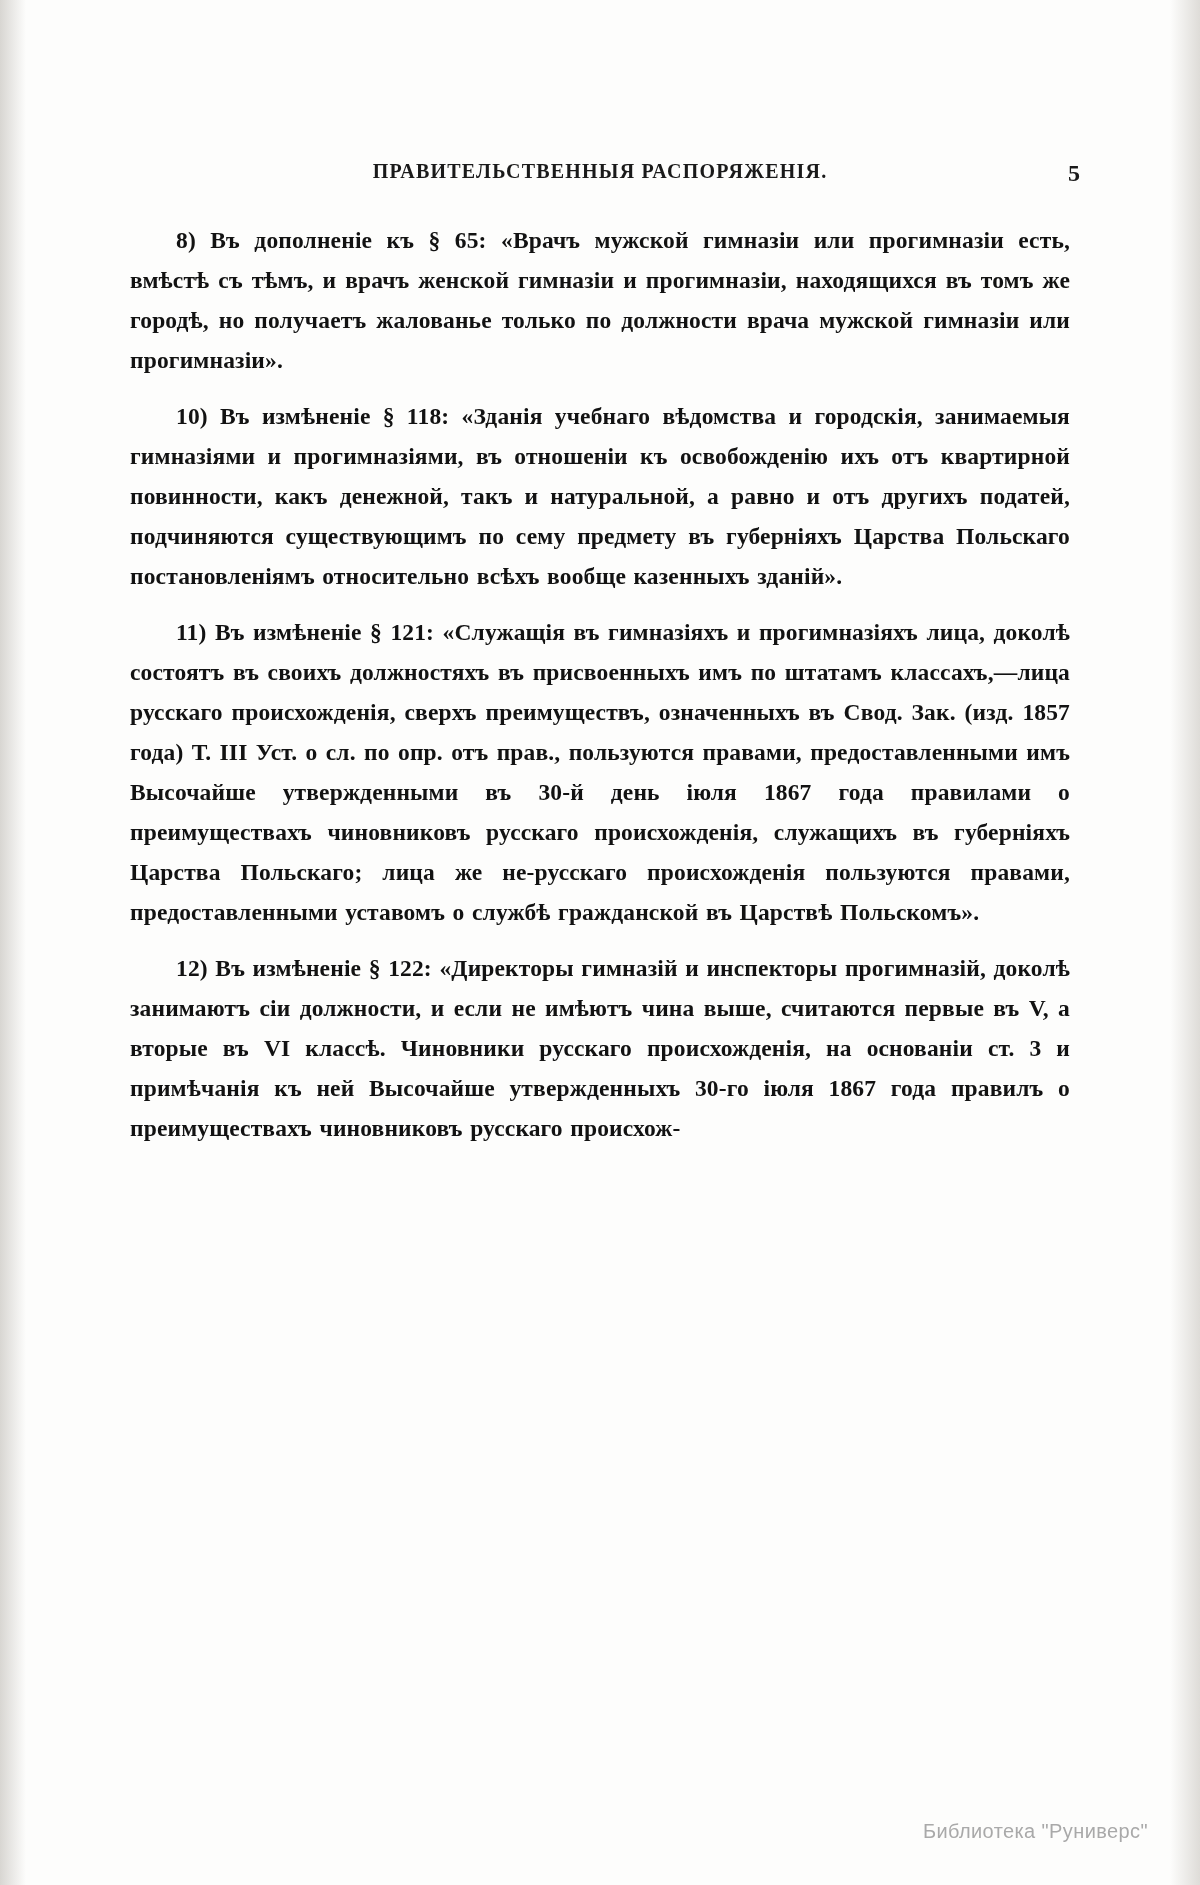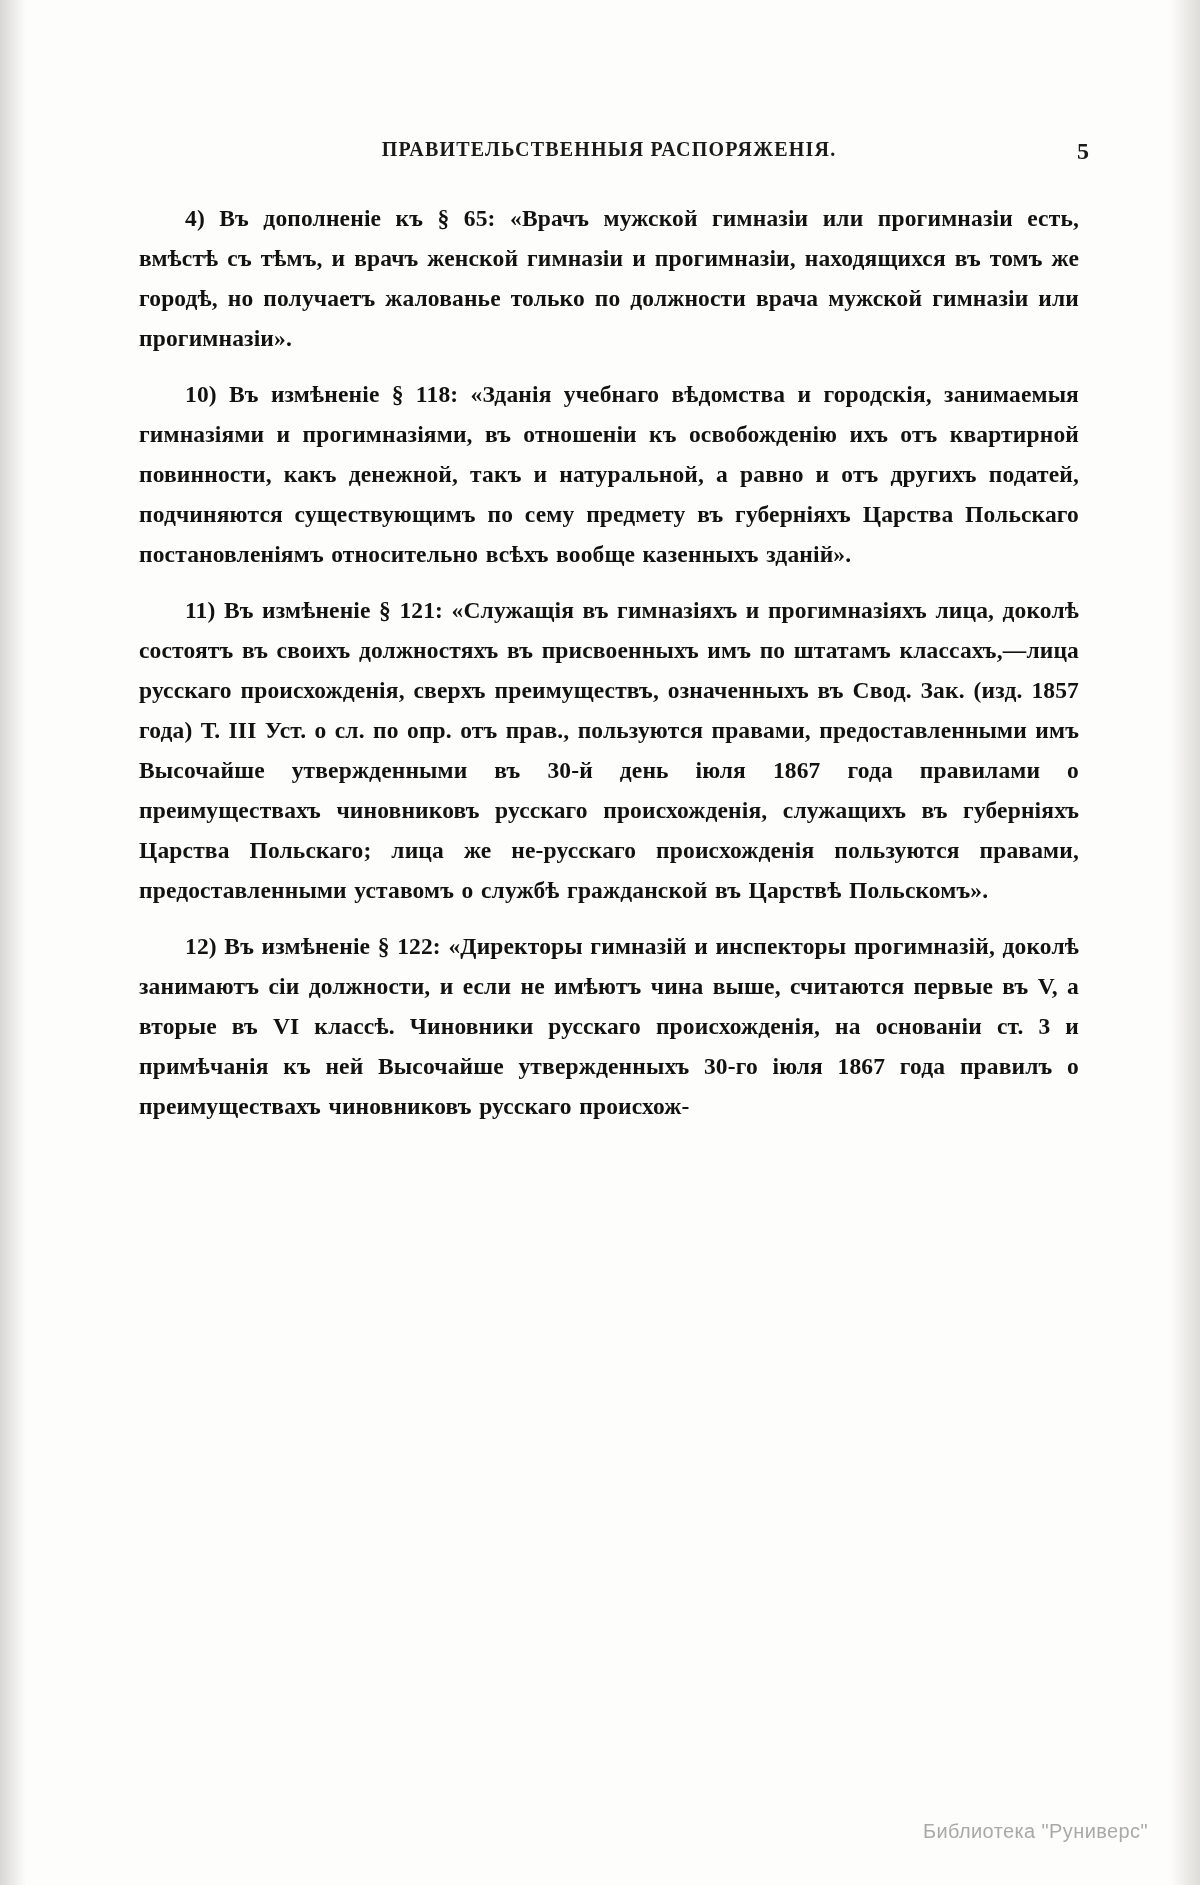--- a/index.html
+++ b/index.html
@@ -35,23 +35,22 @@
     content: "";
     position: absolute;
     right: 0; top: 0; bottom: 0;
     width: 30px;
     background: linear-gradient(to left, #dedcd8, rgba(255,255,255,0));
     pointer-events: none;
   }
   .content {
     position: absolute;
     left: 130px;
-    top: 138px;
+    top: 160px;
     width: 940px;
-    margin-left: 9px;
   }
   .header-row {
     display: flex;
     align-items: baseline;
     justify-content: flex-start;
     position: relative;
     height: 40px;
     margin-bottom: 20px;
   }
   .running-head {
@@ -104,21 +103,21 @@
 <body>
 
 <div class="page">
   <div class="content">
 
     <div class="header-row">
       <div class="running-head">ПРАВИТЕЛЬСТВЕННЫЯ РАСПОРЯЖЕНІЯ.</div>
       <div class="page-number">5</div>
     </div>
 
-    <p class="para">4) Въ дополненіе къ § 65: «Врачъ мужской гимназіи или прогимназіи есть, вмѣстѣ съ тѣмъ, и врачъ женской гимназіи и прогимназіи, находящихся въ томъ же городѣ, но получаетъ жалованье только по должности врача мужской гимназіи или прогимназіи».</p>
+    <p class="para">8) Въ дополненіе къ § 65: «Врачъ мужской гимназіи или прогимназіи есть, вмѣстѣ съ тѣмъ, и врачъ женской гимназіи и прогимназіи, находящихся въ томъ же городѣ, но получаетъ жалованье только по должности врача мужской гимназіи или прогимназіи».</p>
     <p class="para">10) Въ измѣненіе § 118: «Зданія учебнаго вѣдомства и городскія, занимаемыя гимназіями и прогимназіями, въ отношеніи къ освобожденію ихъ отъ квартирной повинности, какъ денежной, такъ и натуральной, а равно и отъ другихъ податей, подчиняются существующимъ по сему предмету въ губерніяхъ Царства Польскаго постановленіямъ относительно всѣхъ вообще казенныхъ зданій».</p>
     <p class="para">11) Въ измѣненіе § 121: «Служащія въ гимназіяхъ и прогимназіяхъ лица, доколѣ состоятъ въ своихъ должностяхъ въ присвоенныхъ имъ по штатамъ классахъ,—лица русскаго происхожденія, сверхъ преимуществъ, означенныхъ въ Свод. Зак. (изд. 1857 года) Т. III Уст. о сл. по опр. отъ прав., пользуются правами, предоставленными имъ Высочайше утвержденными въ 30-й день іюля 1867 года правилами о преимуществахъ чиновниковъ русскаго происхожденія, служащихъ въ губерніяхъ Царства Польскаго; лица же не-русскаго происхожденія пользуются правами, предоставленными уставомъ о службѣ гражданской въ Царствѣ Польскомъ».</p>
     <p class="para last">12) Въ измѣненіе § 122: «Директоры гимназій и инспекторы прогимназій, доколѣ занимаютъ сіи должности, и если не имѣютъ чина выше, считаются первые въ V, а вторые въ VI классѣ. Чиновники русскаго происхожденія, на основаніи ст. 3 и примѣчанія къ ней Высочайше утвержденныхъ 30-го іюля 1867 года правилъ о преимуществахъ чиновниковъ русскаго происхож-</p>
 
   </div>
 
   <div class="watermark">Библиотека "Руниверс"</div>
 </div>
 
 </body></html>

